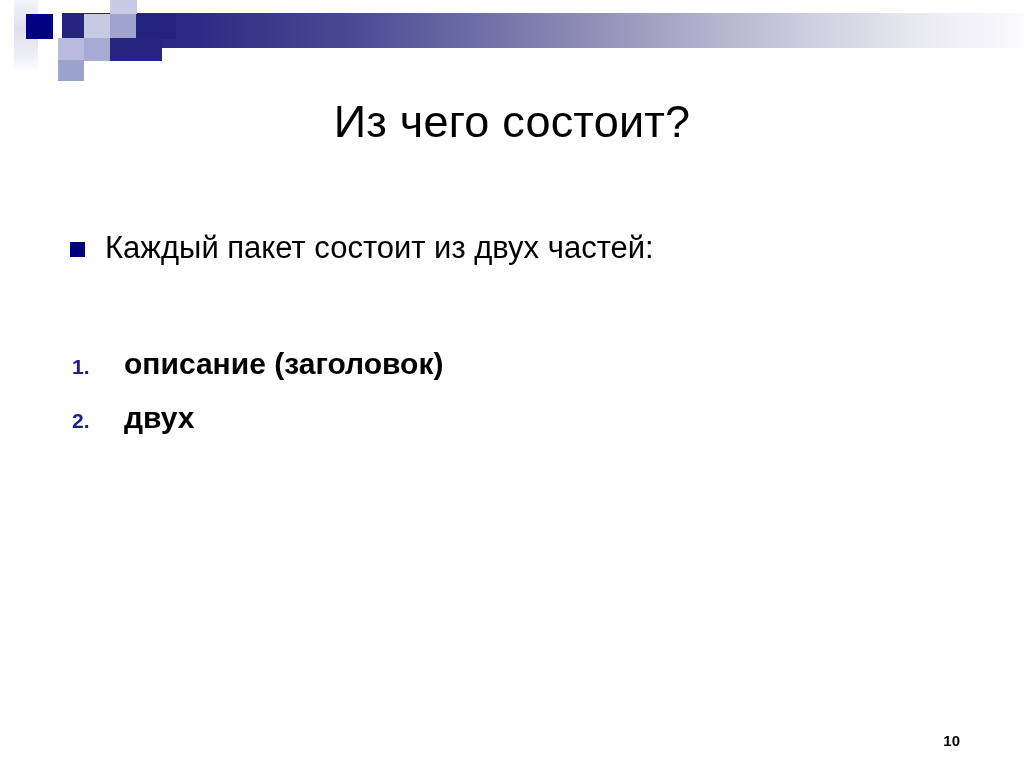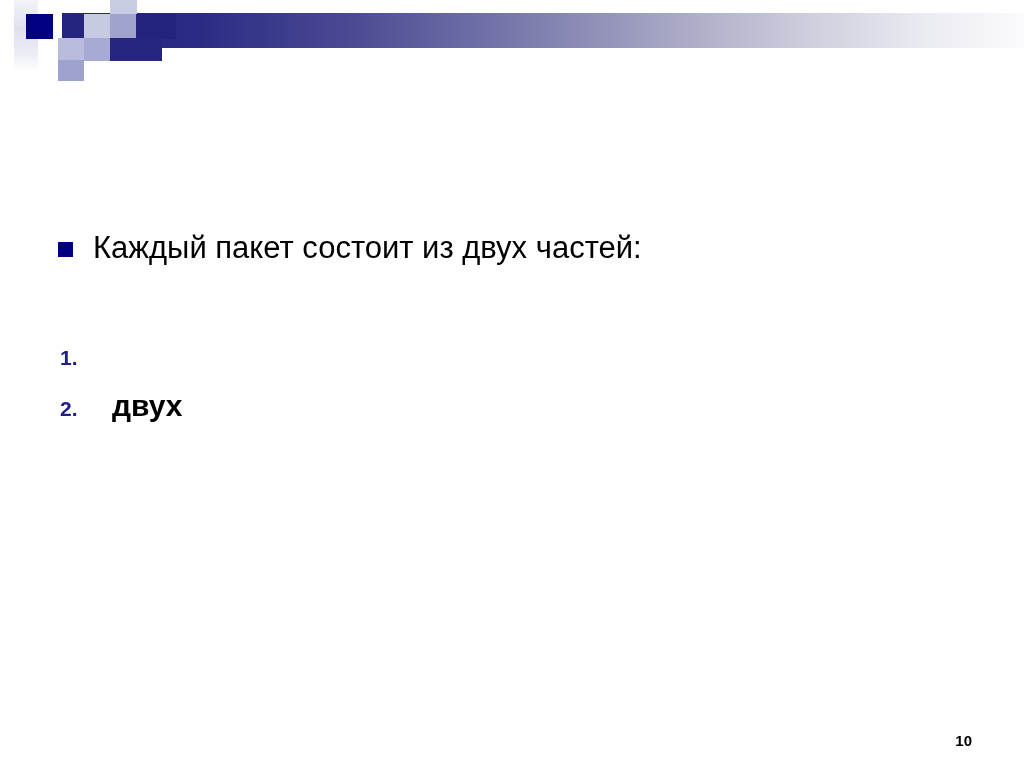--- a/index.html
+++ b/index.html
@@ -127,21 +127,21 @@
     font-size: 45px;
     font-weight: 400;
     color: #000000;
     letter-spacing: 0.2px;
     line-height: 1.15;
   }
 
   
   #body-content {
     position: absolute;
-    left: 0;
+    left: 12px;
     top: 228px;
     width: 816px;
   }
   .bullet-row {
     position: relative;
     display: flex;
     align-items: flex-start;
     padding-left: 58px;
     margin-bottom: 0;
   }
@@ -179,21 +179,21 @@
   .num-text {
     font-size: 30px;
     font-weight: bold;
     color: #000000;
     line-height: 1.2;
   }
 
   
   #page-number {
     position: absolute;
-    right: 52px;
+    right: 64px;
     bottom: 18px;
     font-size: 15px;
     font-weight: bold;
     color: #000000;
   }
 </style>
 </head>
 <body>
 
 <div id="slide">
@@ -205,32 +205,34 @@
     <div class="sq sq-pale-a"></div>
     <div class="sq sq-pale-b"></div>
     <div class="sq sq-pale-c"></div>
     <div class="sq sq-pale-d"></div>
     <div class="sq sq-pale-e"></div>
     <div class="sq sq-pale-f"></div>
     <div class="sq sq-navy-mid"></div>
     <div class="sq sq-navy-right"></div>
   </div>
 
+  <div id="slide-title">Из чего состоит?</div>
 
   <div id="body-content">
 
     <div class="bullet-row">
       <span class="bullet-marker"></span>
       <span class="bullet-text">Каждый пакет состоит из двух частей:</span>
     </div>
 
     <div class="numbered-list">
 
       <div class="num-row">
         <span class="num-marker">1.</span>
+        <span class="num-text">описание (заголовок)</span>
       </div>
 
       <div class="num-row">
         <span class="num-marker">2.</span>
         <span class="num-text">двух</span>
       </div>
 
     </div>
   </div>
 

